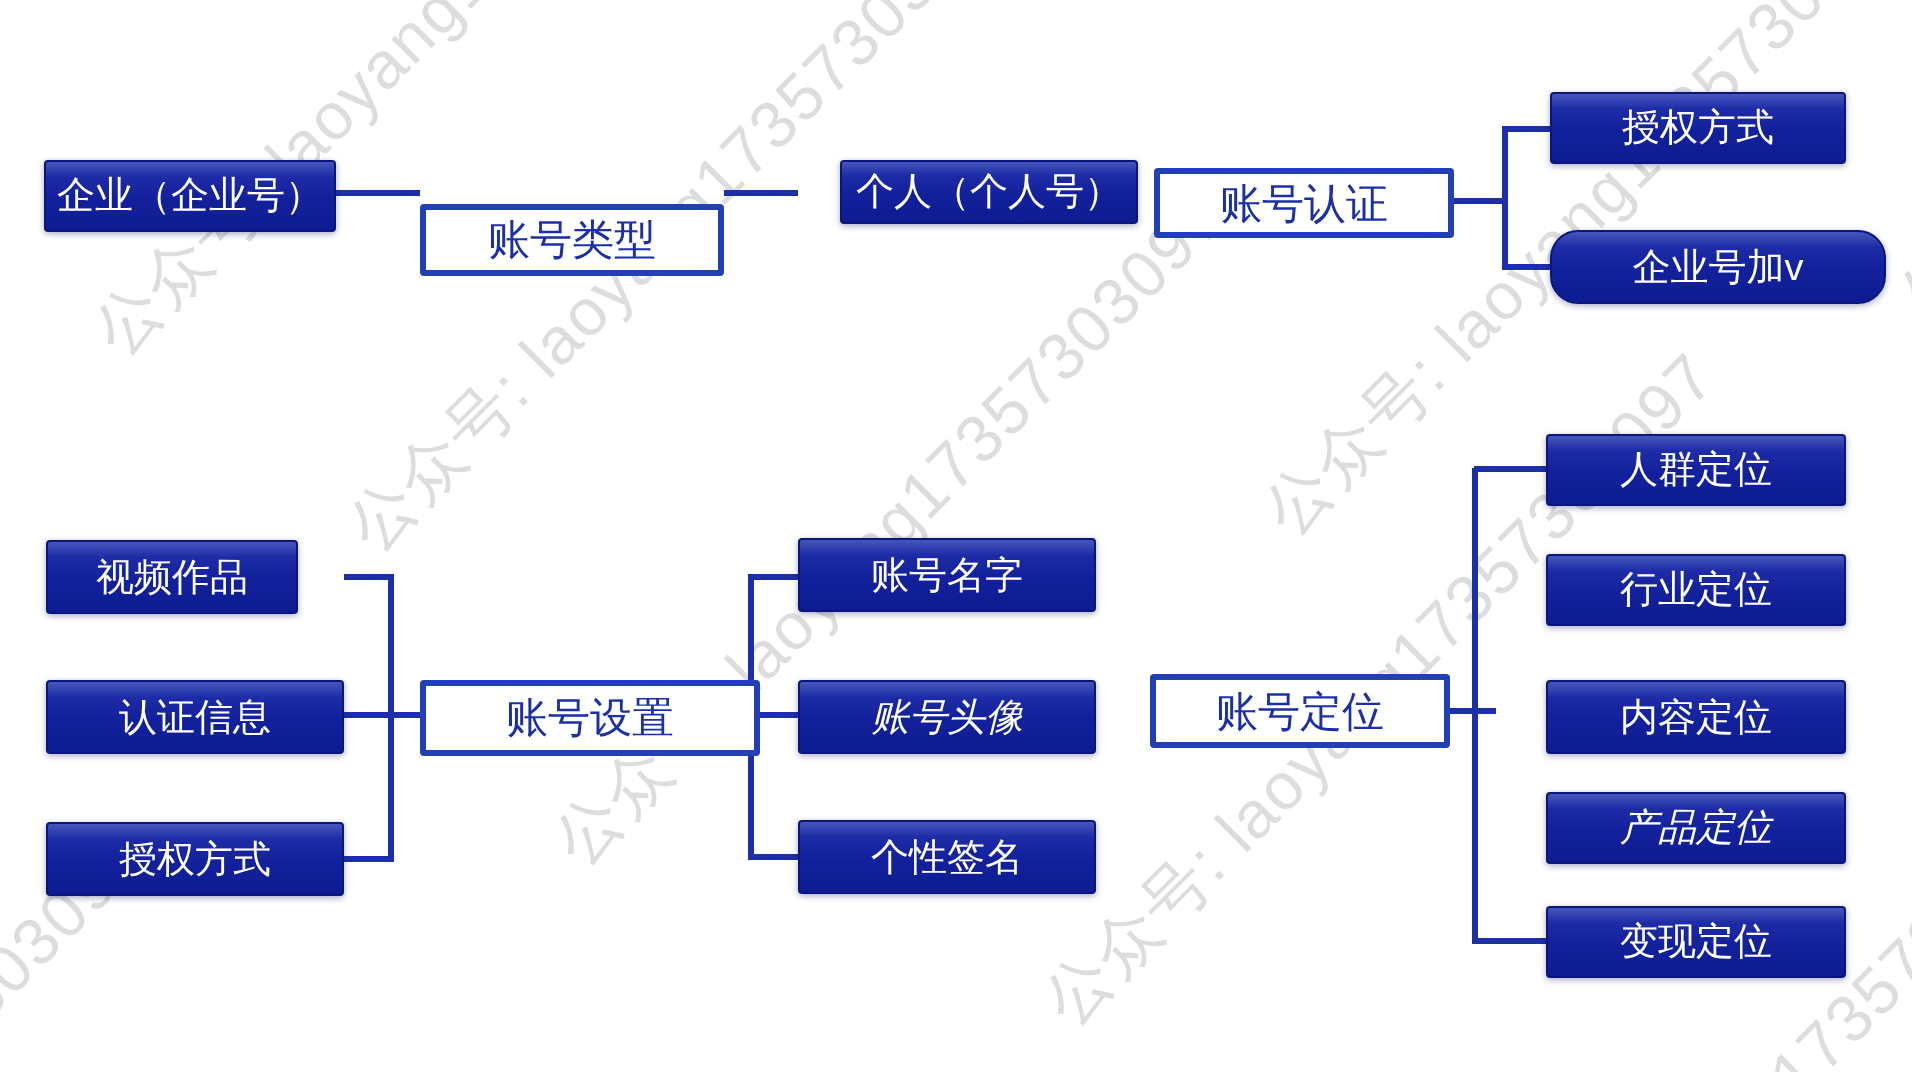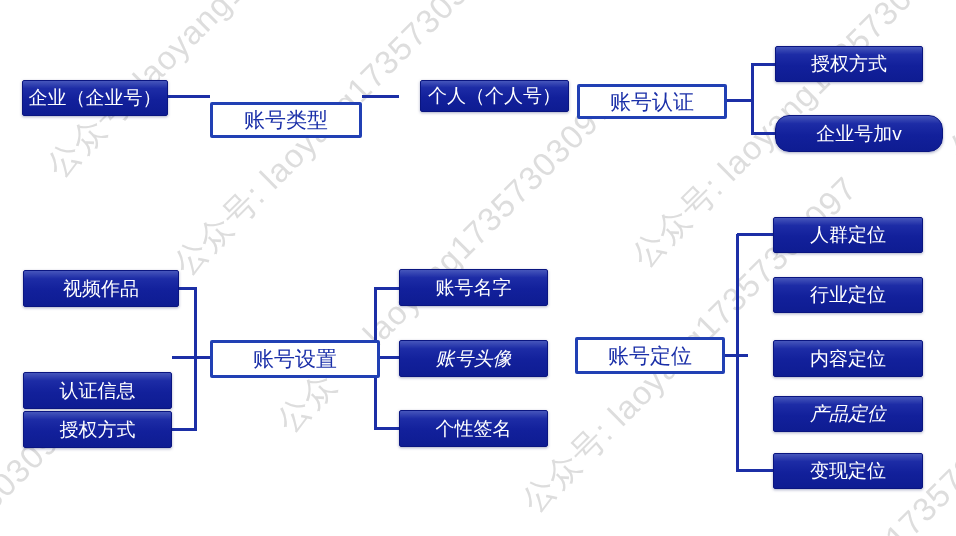--- a/index.html
+++ b/index.html
@@ -86,22 +86,22 @@
       <div class="connector" style="left: 736px; top: 234px; width: 3px; height: 238px;"></div>
       <div class="connector" style="left: 737px; top: 233px; width: 36px; height: 3px;"></div>
       <div class="connector" style="left: 737px; top: 469px; width: 36px; height: 3px;"></div>
       <div class="node branch" style="left: 210px; top: 78px; width: 152px; height: 36px; margin-top: 24px;">账号类型</div>
       <div class="node leaf" style="left: 22px; top: 80px; width: 146px; height: 36px;">企业（企业号）</div>
       <div class="node leaf" style="left: 420px; top: 80px; width: 149px; height: 32px;">个人（个人号）</div>
       <div class="node branch" style="left: 577px; top: 84px; width: 150px; height: 35px;">账号认证</div>
       <div class="node leaf" style="left: 775px; top: 46px; width: 148px; height: 36px;">授权方式</div>
       <div class="node leaf" style="left: 775px; top: 115px; width: 168px; height: 37px; border-radius: 14px;">企业号加v</div>
       <div class="node branch" style="left: 210px; top: 340px; width: 170px; height: 38px;">账号设置</div>
-      <div class="node leaf" style="left: 23px; top: 270px; width: 156px; height: 37px;">视频作品</div>
-      <div class="node leaf" style="left: 23px; top: 340px; width: 149px; height: 37px; margin-top: 32px;">认证信息</div>
+      <div class="node leaf" style="left: 23px; top: 270px; width: 126px; height: 37px;">视频作品</div>
+      <div class="node leaf" style="left: 23px; top: 340px; width: 149px; height: 37px;">认证信息</div>
       <div class="node leaf" style="left: 23px; top: 411px; width: 149px; height: 37px;">授权方式</div>
       <div class="node leaf" style="left: 399px; top: 269px; width: 149px; height: 37px;">账号名字</div>
       <div class="node leaf" style="left: 399px; top: 340px; width: 149px; height: 37px; font-style: italic;">账号头像</div>
       <div class="node leaf" style="left: 399px; top: 410px; width: 149px; height: 37px;">个性签名</div>
       <div class="node branch" style="left: 575px; top: 337px; width: 150px; height: 37px;">账号定位</div>
       <div class="node leaf" style="left: 773px; top: 217px; width: 150px; height: 36px;">人群定位</div>
       <div class="node leaf" style="left: 773px; top: 277px; width: 150px; height: 36px;">行业定位</div>
       <div class="node leaf" style="left: 773px; top: 340px; width: 150px; height: 37px;">内容定位</div>
       <div class="node leaf" style="left: 773px; top: 396px; width: 150px; height: 36px; font-style: italic;">产品定位</div>
       <div class="node leaf" style="left: 773px; top: 453px; width: 150px; height: 36px;">变现定位</div>

